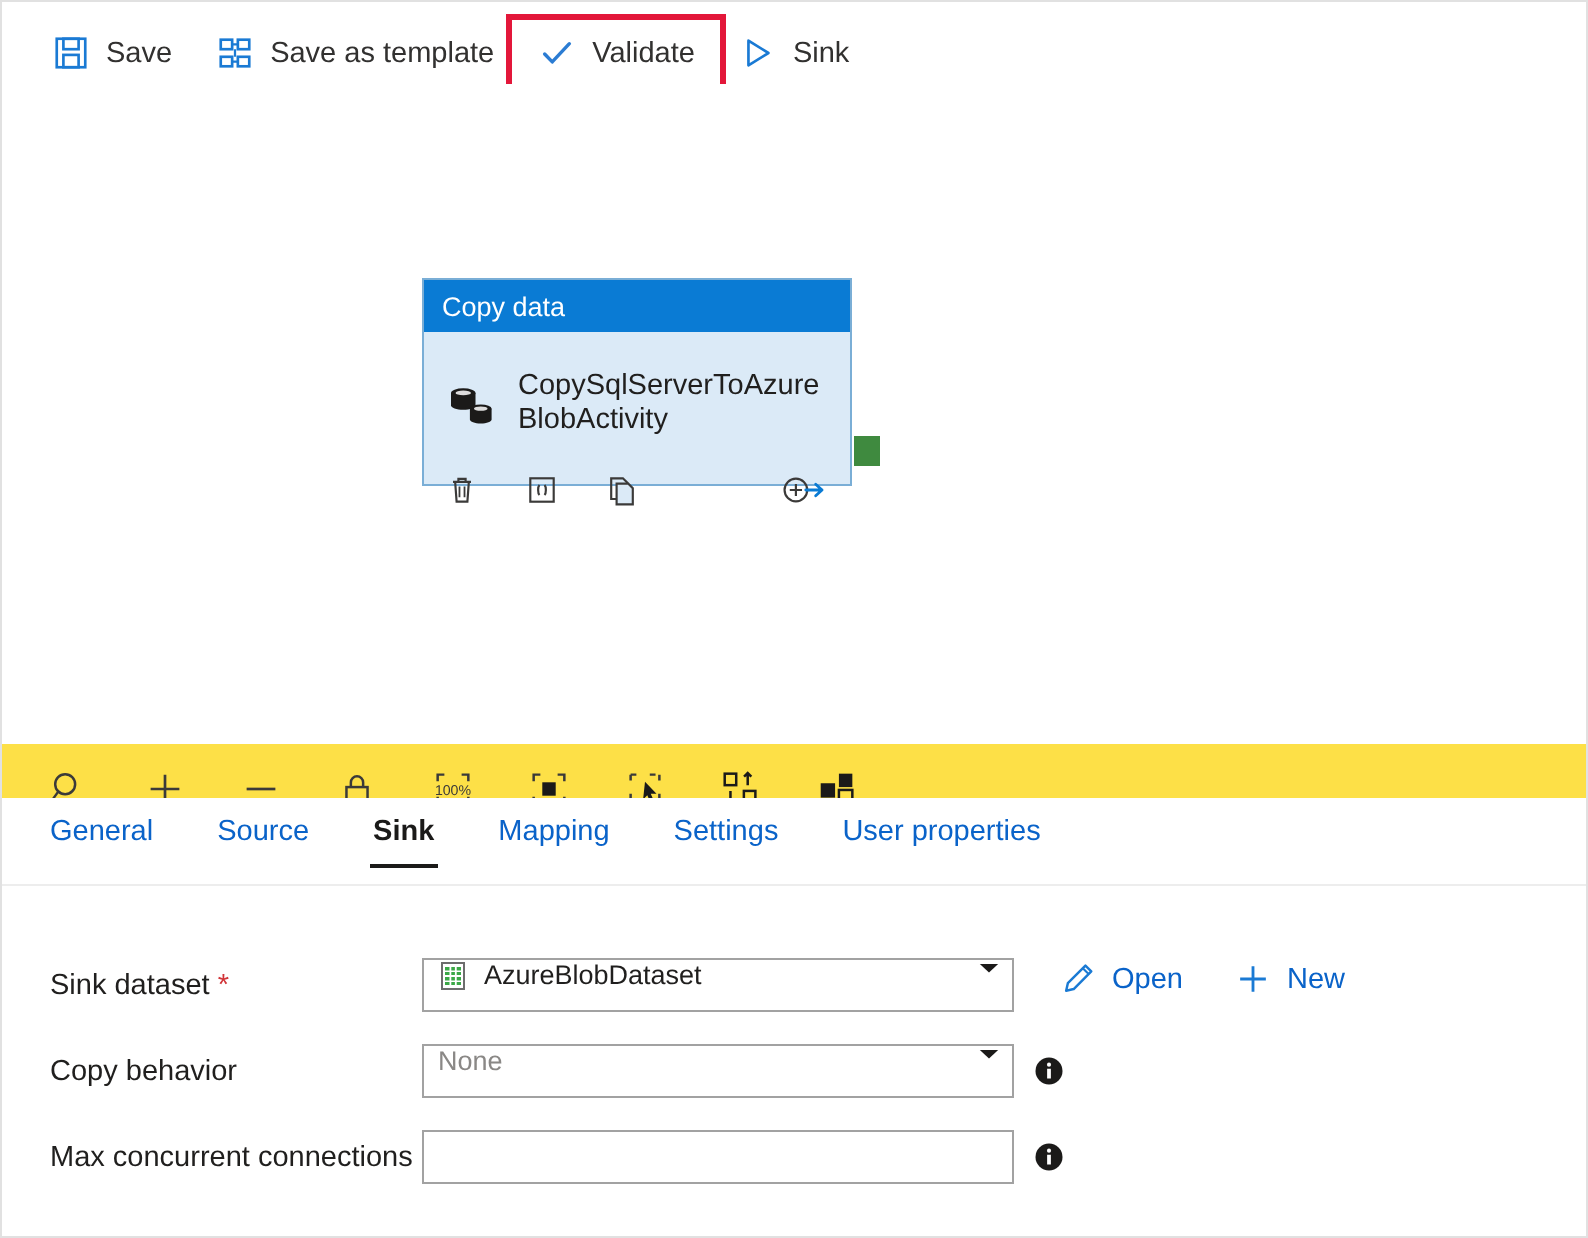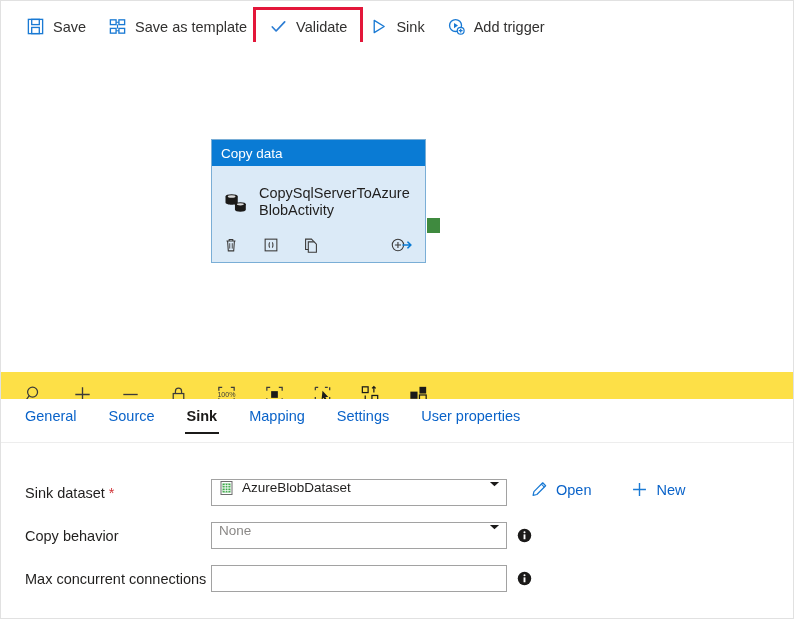--- a/index.html
+++ b/index.html
@@ -34,21 +34,21 @@
   .canvas{
     position:absolute;left:0;right:0;top:41px;height:330px;
     background:#ffffff;border-bottom:1px solid #e6e6e6;
     overflow:hidden;
   }
   .red-circle{
     position:absolute;left:400px;top:111px;width:22px;height:22px;
     border:2px solid #e3173a;border-radius:50%;box-sizing:border-box;
   }
   .node{
-    position:absolute;left:210px;top:97px;width:215px;height:124px;
+    position:absolute;left:210px;top:97px;width:215px;height:104px;
     border:1px solid #7aaed6;box-sizing:border-box;background:#dbeaf7;
   }
   .node-header{
     height:26px;background:#0a7bd4;color:#ffffff;
     font-size:13.5px;display:flex;align-items:center;padding-left:9px;
     box-sizing:border-box;
   }
   .node-body{
     display:flex;align-items:center;gap:9px;
     padding:8px 8px 0 10px;box-sizing:border-box;height:63px;
@@ -118,21 +118,21 @@
   .textbox{
     height:27px;border:1px solid #a2a2a2;background:#fff;box-sizing:border-box;
     display:flex;align-items:center;padding:0 7px;
   }
   .textbox input{
     border:0;outline:0;width:100%;font-size:13.5px;font-family:inherit;color:#201f1e;background:transparent;
   }
   .info{
     width:15px;height:15px;margin-left:10px;margin-top:6px;flex:0 0 15px;display:block;cursor:pointer;
   }
-  .link-actions{display:flex;align-items:center;gap:40px;margin-left:24px;padding-top:2px;}
+  .link-actions{display:flex;align-items:center;gap:27px;margin-left:24px;padding-top:2px;}
   .link{
     display:flex;align-items:center;gap:8px;font-size:14.5px;color:#0a63c9;cursor:pointer;white-space:nowrap;
   }
   .link .ico{width:17px;height:17px;flex:0 0 17px;display:block;}
 </style>
 </head>
 <body>
 
 <div class="app">
 
@@ -165,29 +165,20 @@
       <span>Validate</span>
     </div>
 
     <div class="cmd">
       <svg class="ico" viewBox="0 0 20 20">
         <path d="M5.5 3.5L16 10 5.5 16.5z" fill="none" stroke="#1a7ad4" stroke-width="1.4" stroke-linejoin="round"></path>
       </svg>
       <span>Sink</span>
     </div>
 
-    <div class="cmd">
-      <svg class="ico" viewBox="0 0 20 20">
-        <circle cx="9" cy="9" r="6.3" fill="none" stroke="#1a7ad4" stroke-width="1.4"></circle>
-        <path d="M7.4 6.2l4.2 2.8-4.2 2.8z" fill="#1a7ad4"></path>
-        <circle cx="14.4" cy="14.4" r="3.6" fill="#fff" stroke="#1a7ad4" stroke-width="1.3"></circle>
-        <path d="M14.4 12.4v4M12.4 14.4h4" stroke="#1a7ad4" stroke-width="1.3"></path>
-      </svg>
-      <span>Add trigger</span>
-    </div>
   </div>
 
   <div class="canvas">
 
     <div class="red-circle"></div>
 
     <div class="node">
       <div class="node-header">
         <span>Copy data</span>
       </div>

